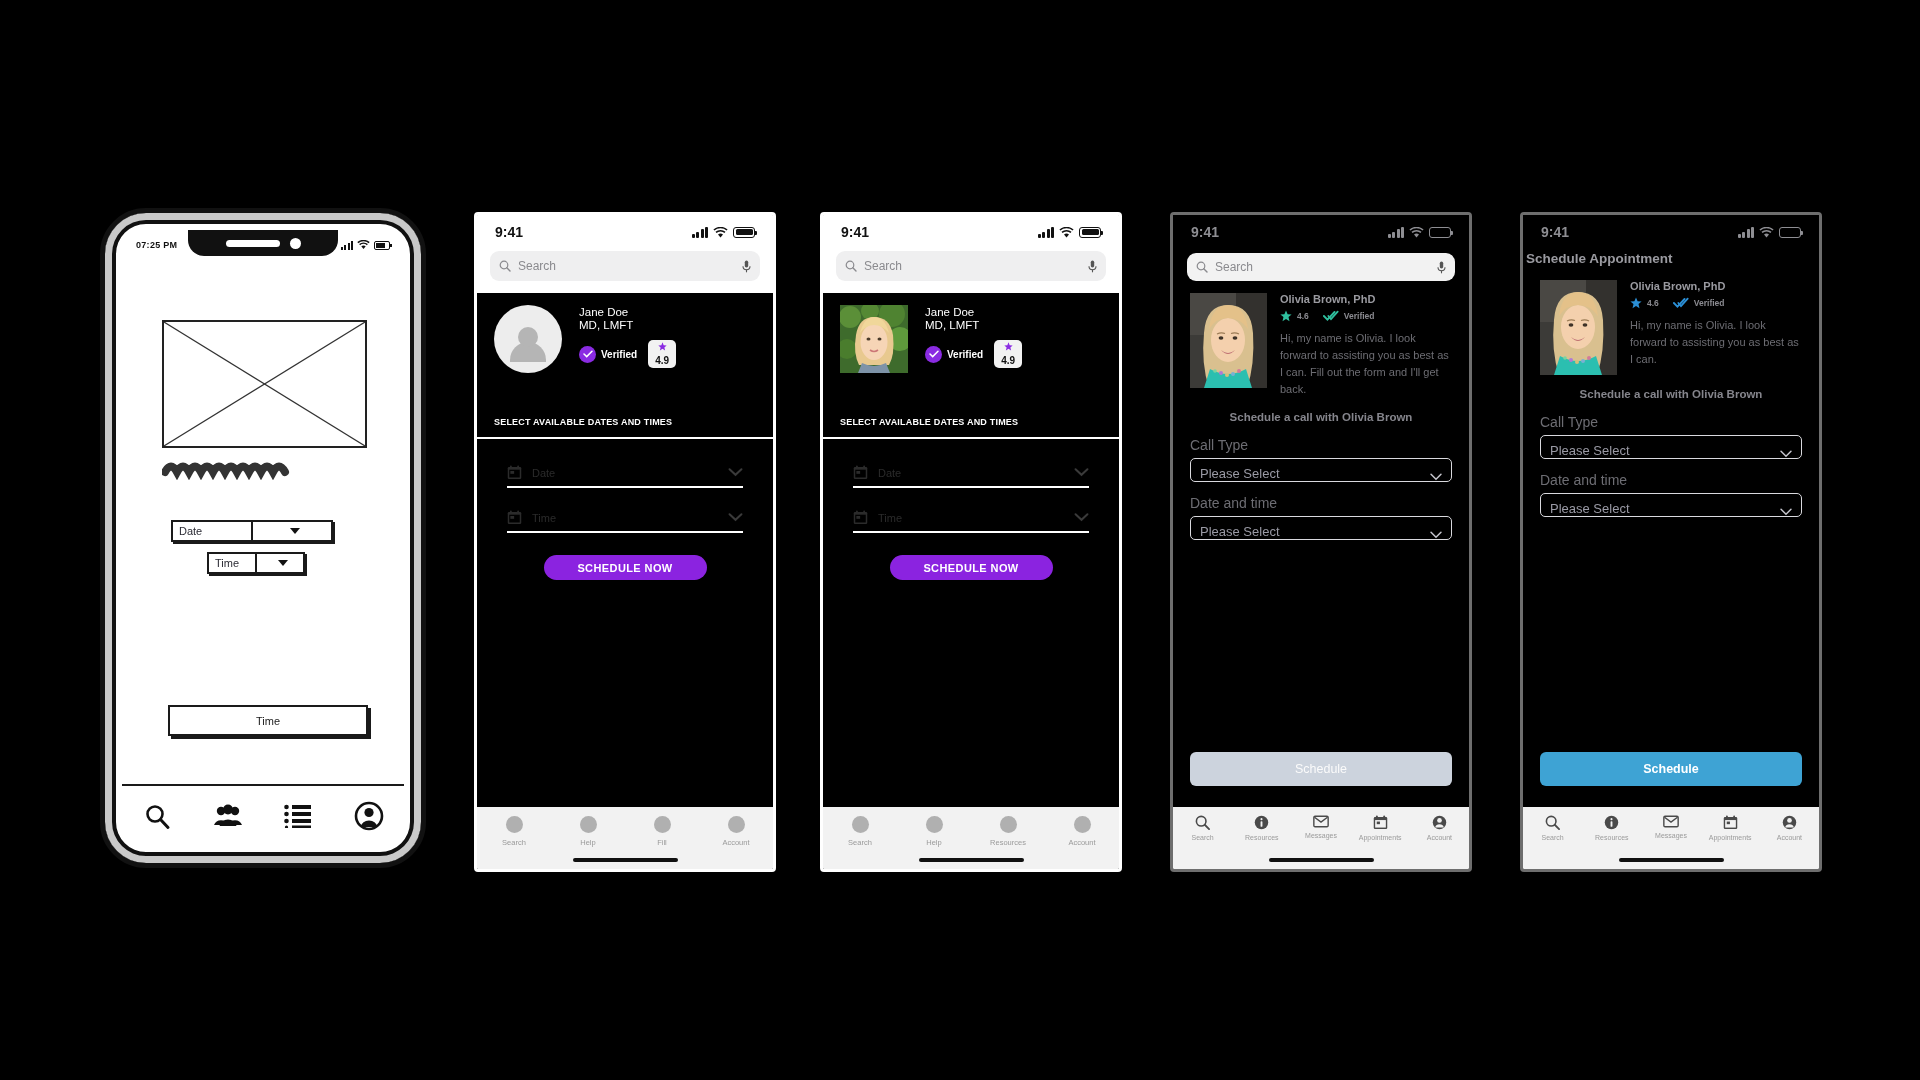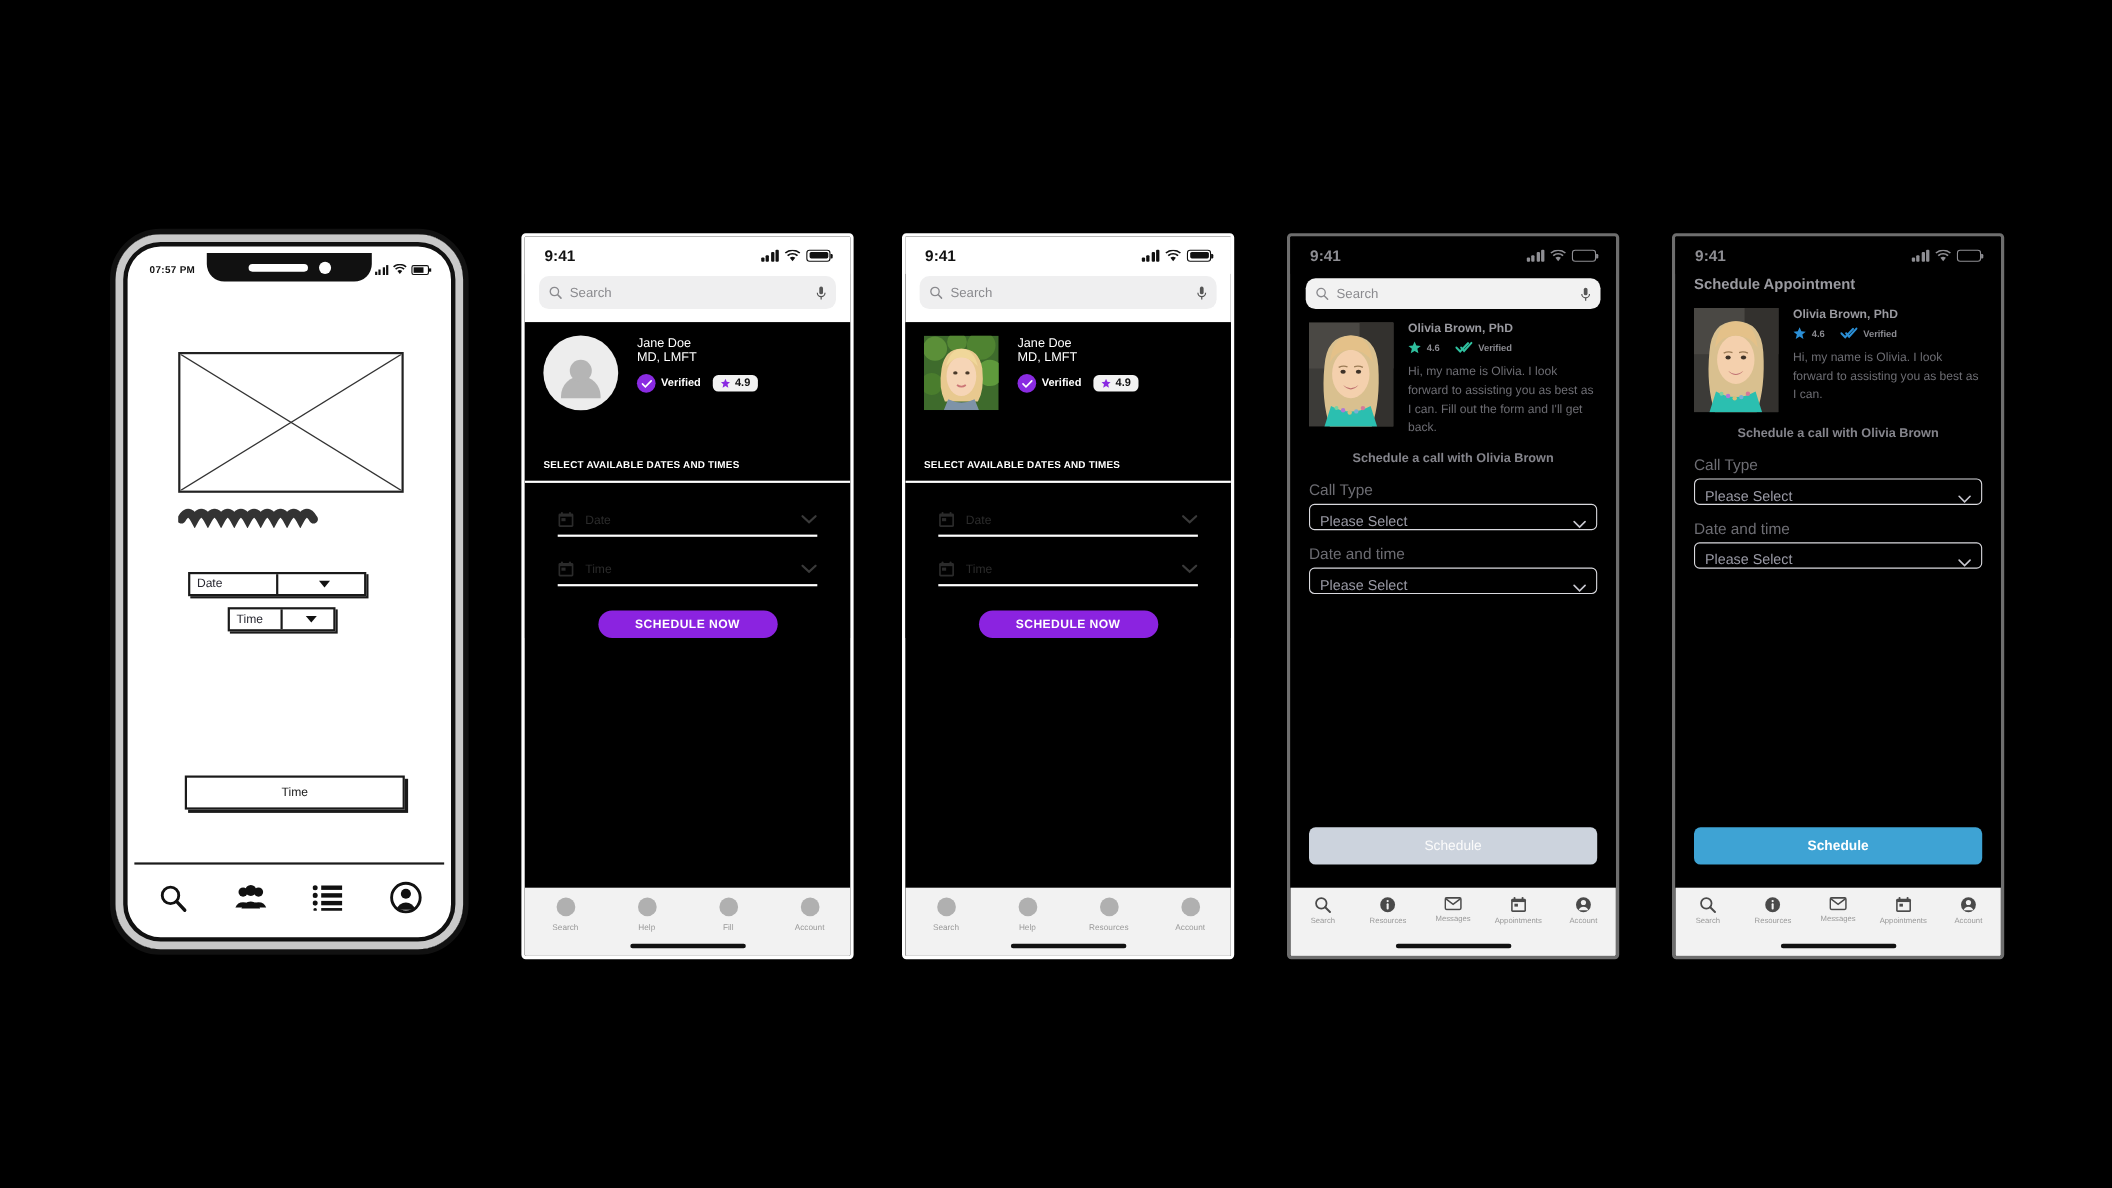--- a/index.html
+++ b/index.html
@@ -135,21 +135,21 @@
   .avatar-circle .body { width:36px;height:20px;border-radius:18px 18px 0 0;background:#b5b5b5;margin-bottom:11px;}
   .avatar-photo { width: 68px; height: 68px; flex:none; overflow:hidden; position:relative; }
   .pname { font-size: 11.5px; font-weight: normal; line-height: 1.25; color:#fff; }
   .prole { font-size: 11.5px; font-weight: normal; color:#fff; }
   .badges { display:flex; align-items:center; gap:11px; margin-top: 9px; }
   .vbadge { display:flex; align-items:center; gap:5px; }
   .vcheck { width:17px;height:17px;border-radius:50%;background:#8a2be2;display:flex;align-items:center;justify-content:center;}
   .vtext { font-size: 10px; font-weight:bold; color:#fff; }
   .ratepill {
     background:#f2f2f2; border-radius:5px; padding: 2px 7px;
-    display:flex; align-items:center; gap:4px; font-size:10px; color:#111; font-weight:600;
+    display:flex; align-items:center; gap:4px; font-size:10px; color:#111; font-weight:600;flex-direction:column;
   }
   .sectionhdr { font-size: 9px; font-weight: bold; color:#fff; letter-spacing:0.2px; padding: 0 17px; }
 
   .formzone { background:#000; padding: 22px 30px 0; }
   .fieldrow {
     display:flex; align-items:center; gap:10px;
     border-bottom: 2px solid #fff; padding-bottom: 6px; margin-bottom: 22px;
   }
   .fieldrow .lbl { flex:1; font-size: 11px; color:#2b2b2b; }
   .btn-schedule-now {
@@ -169,21 +169,21 @@
   .bnav .lab { font-size: 7.5px; color:#9a9a9a; }
   .homebar { width: 105px; height: 4px; background:#111; border-radius: 3px; margin: 0 auto 7px; }
 
   .bnav5 .items { padding-top: 8px; }
   .bnav5 .item { gap: 4px; }
   .bnav5 .lab { font-size: 7px; color:#9a9a9a; }
   .bnav5 svg { fill:#4a4a4a; }
 
   
   .darkbody { background:#000; color:#fff; height:100%; position:relative; }
-  .dk-title { font-size: 13.5px; font-weight:bold; color:#9a9aa0; padding: 2px 17px 6px; }
+  .dk-title { font-size: 13.5px; font-weight:bold; color:#9a9aa0; padding: 2px 3px 6px; }
   .dk-search { padding: 4px 14px 12px; }
   .dk-searchbar {
     height: 28px; border-radius: 9px; background:#f2f2f2;
     display:flex; align-items:center; padding: 0 9px; gap:7px;
   }
   .dk-searchbar .txt { flex:1; font-size: 12px; color:#8a8a8e; }
   .dk-prow { display:flex; gap: 13px; padding: 0 17px; }
   .dk-photo { width: 77px; height: 95px; flex:none; overflow:hidden; position:relative; }
   .dk-name { font-size: 11px; font-weight: bold; color:#9a9aa0; margin-bottom: 5px; }
   .dk-badges { display:flex; align-items:center; gap:14px; margin-bottom: 8px; }
@@ -212,21 +212,21 @@
 </style>
 </head>
 <body>
 
 <div class="stage">
 
   <div class="wf-frame">
     <div class="wf-screen">
 
       <div class="wf-statusbar">
-        <span>07:57 PM</span>
+        <span>07:25 PM</span>
         <span class="wf-status-right">
           <span class="wf-bars">
               <i></i>
               <i></i>
               <i></i>
               <i></i>
             </span>
           <svg width="13" height="10" viewBox="0 0 13 10">
             <path d="M6.5 9 L4.3 6.3 A3.6 3.6 0 0 1 8.7 6.3 Z" fill="#111"></path>
             <path d="M2.6 4.6 A6 6 0 0 1 10.4 4.6" stroke="#111" stroke-width="1.4" fill="none"></path>

